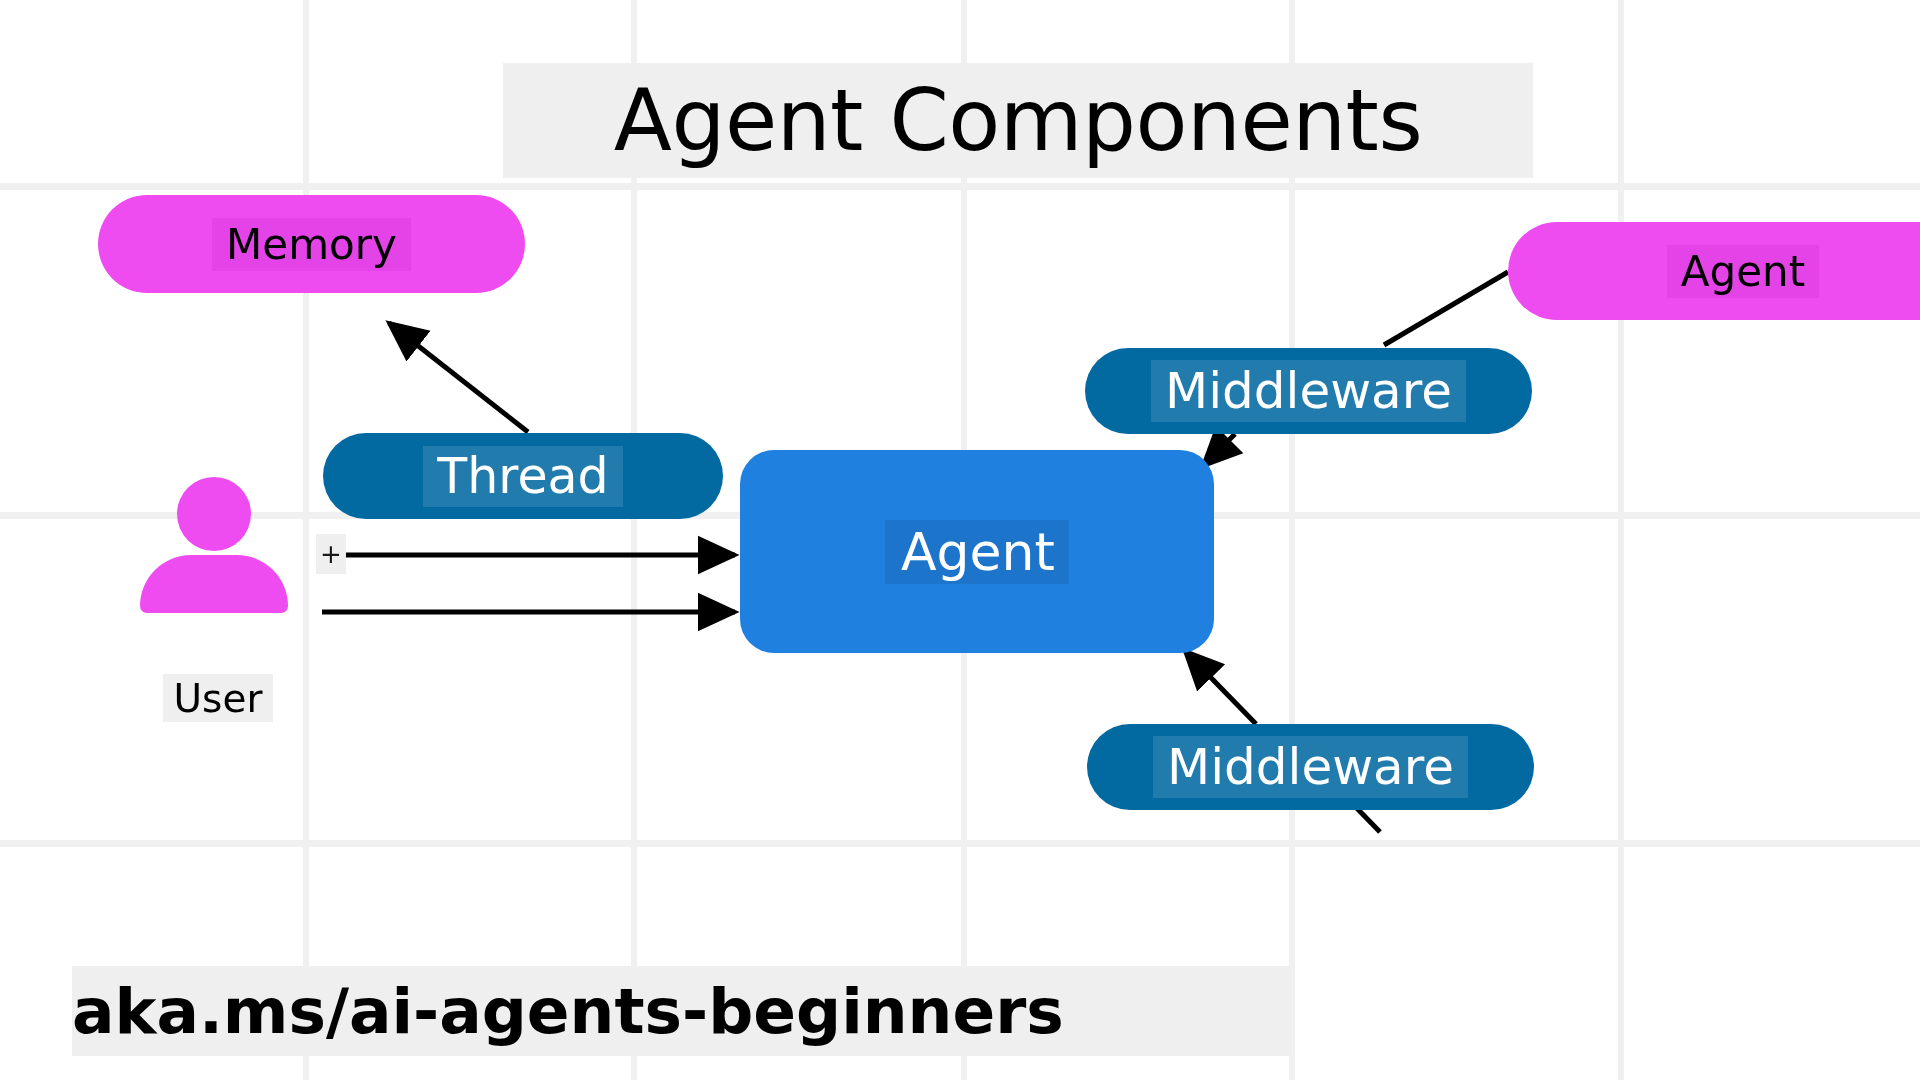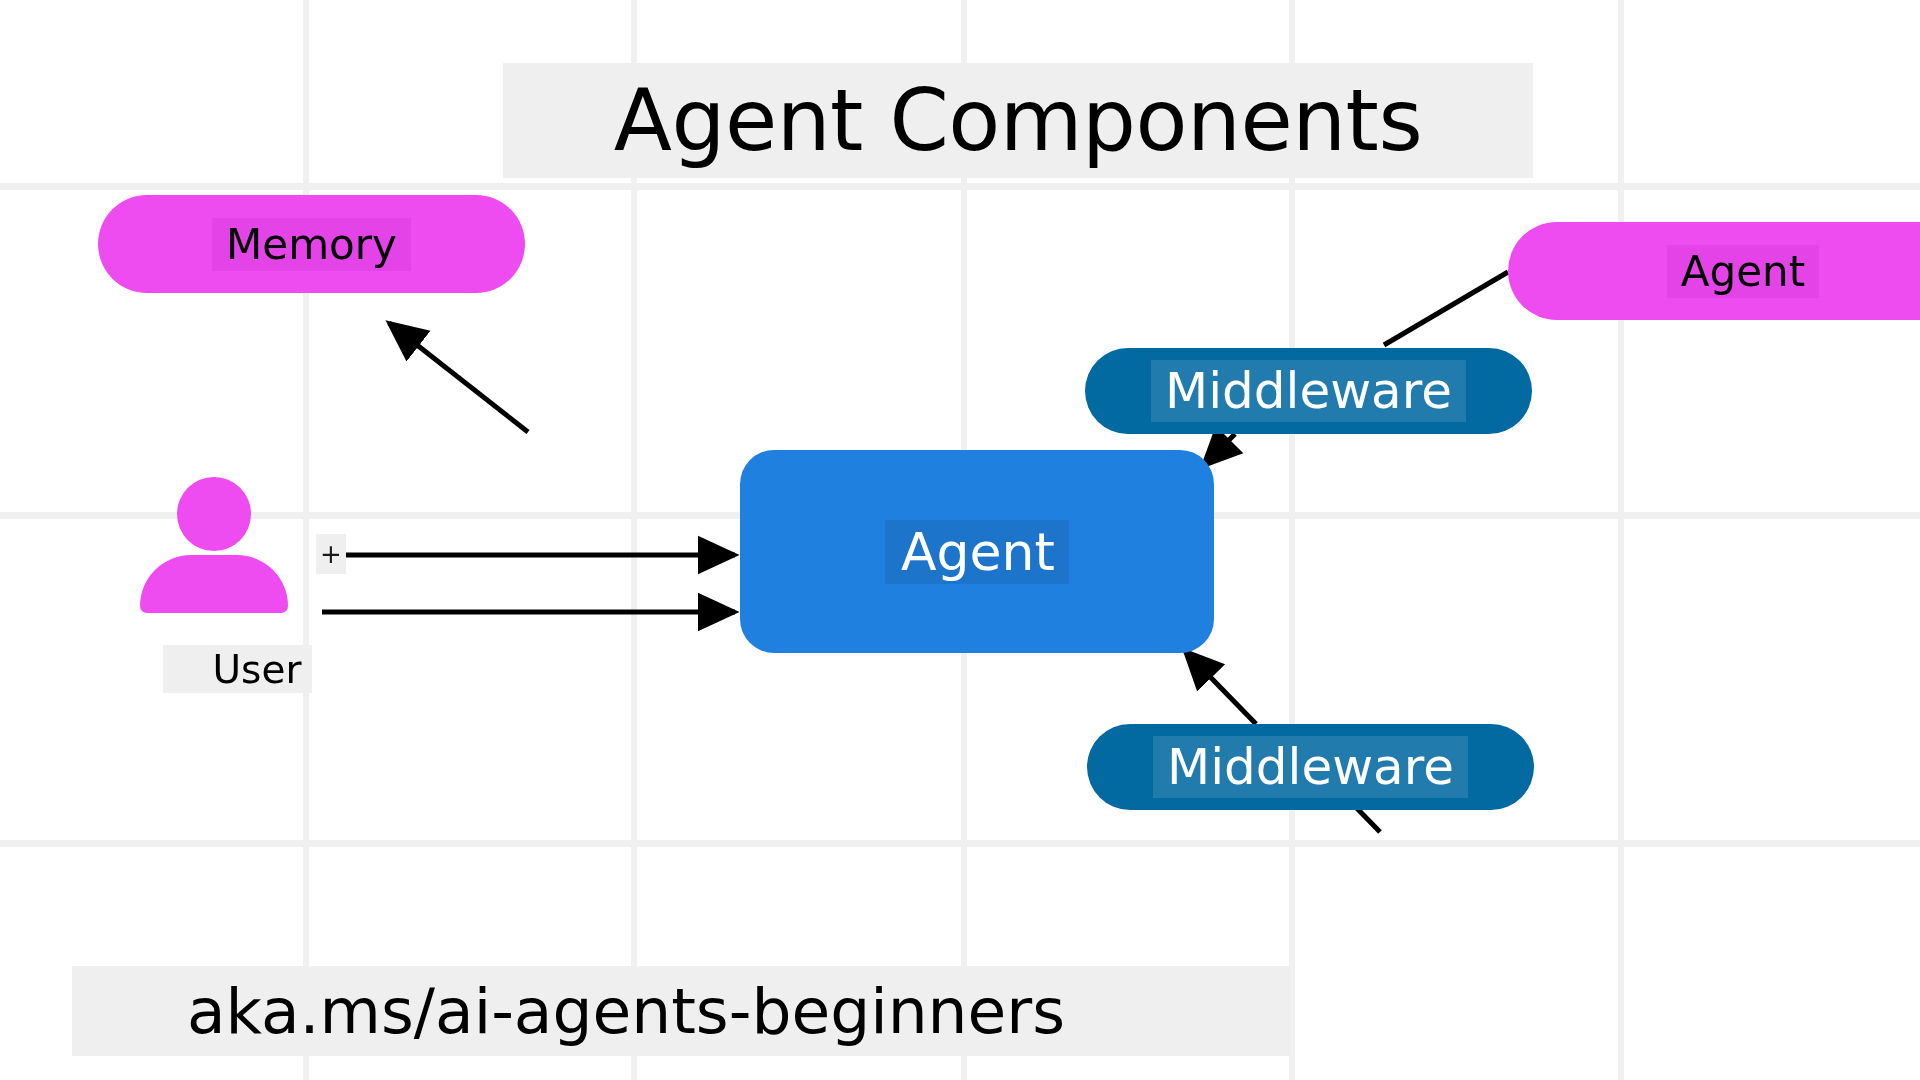--- a/index.html
+++ b/index.html
@@ -68,23 +68,22 @@
     text-align: right;
   }
 
   
   #footer-band {
     left: 72px;
     top: 966px;
     width: 1218px;
     height: 90px;
     font-size: 63px;
-    font-weight: 400;
+    font-weight: 700;
     justify-content: flex-start;
-    padding-left: 115px;
     box-sizing: border-box;
   }
 
   
   .node {
     position: absolute;
     display: flex;
     align-items: center;
     justify-content: center;
     box-sizing: border-box;
@@ -158,25 +157,24 @@
     position: absolute;
     left: 0px;
     top: 78px;
     width: 148px;
     height: 58px;
     background: #ee4bf0;
     border-radius: 74px 74px 10px 10px;
   }
   #user-label {
     left: 163px;
-    top: 645px;
+    top: 674px;
     width: 110px;
     height: 48px;
     font-size: 39px;
-    padding-left: 39px;
   }
 
   
   #plus-marker {
     left: 316px;
     top: 534px;
     width: 30px;
     height: 40px;
     font-size: 26px;
     color: #1a1a1a;
@@ -224,20 +222,23 @@
 
   <div id="node-memory" class="node pill-light">
     <span class="node-label">Memory</span>
   </div>
 
   <div id="node-tools" class="node pill-light">
     <span class="node-label">Agent</span>
   </div>
 
 
+  <div id="node-thread" class="node pill-deep">
+    <span class="node-label">Thread</span>
+  </div>
 
   <div id="node-mw-top" class="node pill-deep">
     <span class="node-label">Middleware</span>
   </div>
 
   <div id="node-mw-bot" class="node pill-deep">
     <span class="node-label">Middleware</span>
   </div>
 
   <div id="node-agent" class="node">

